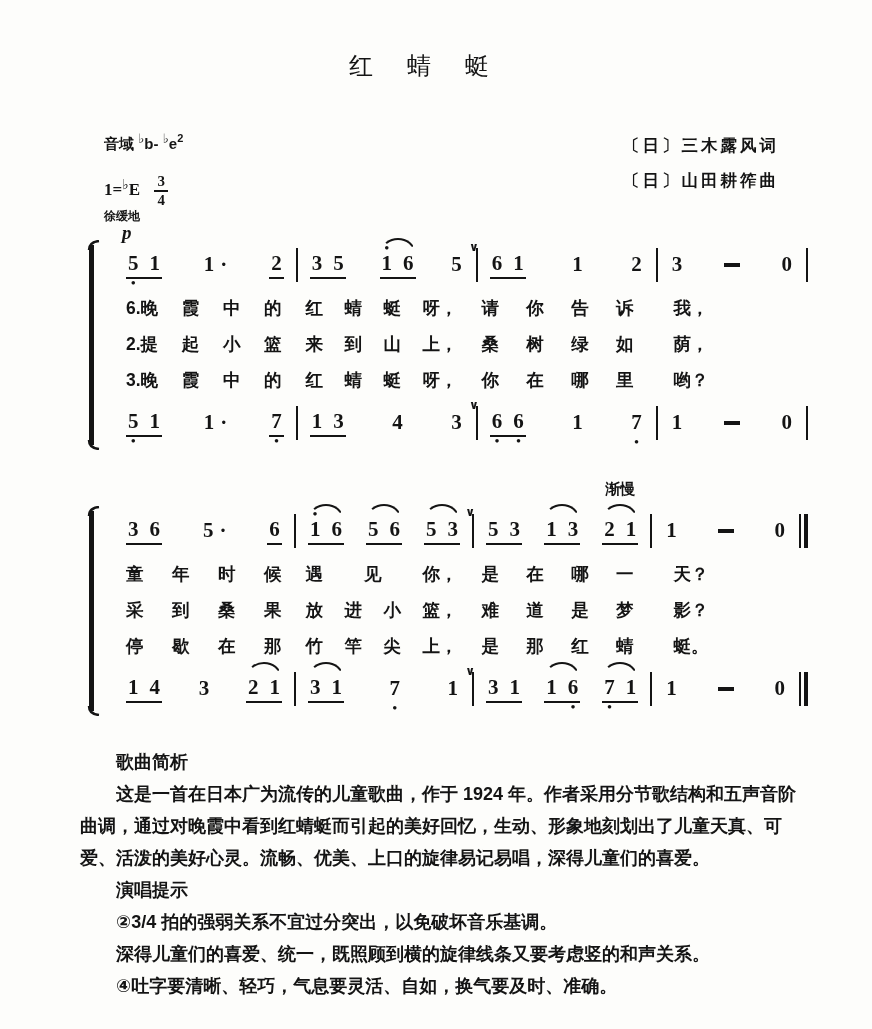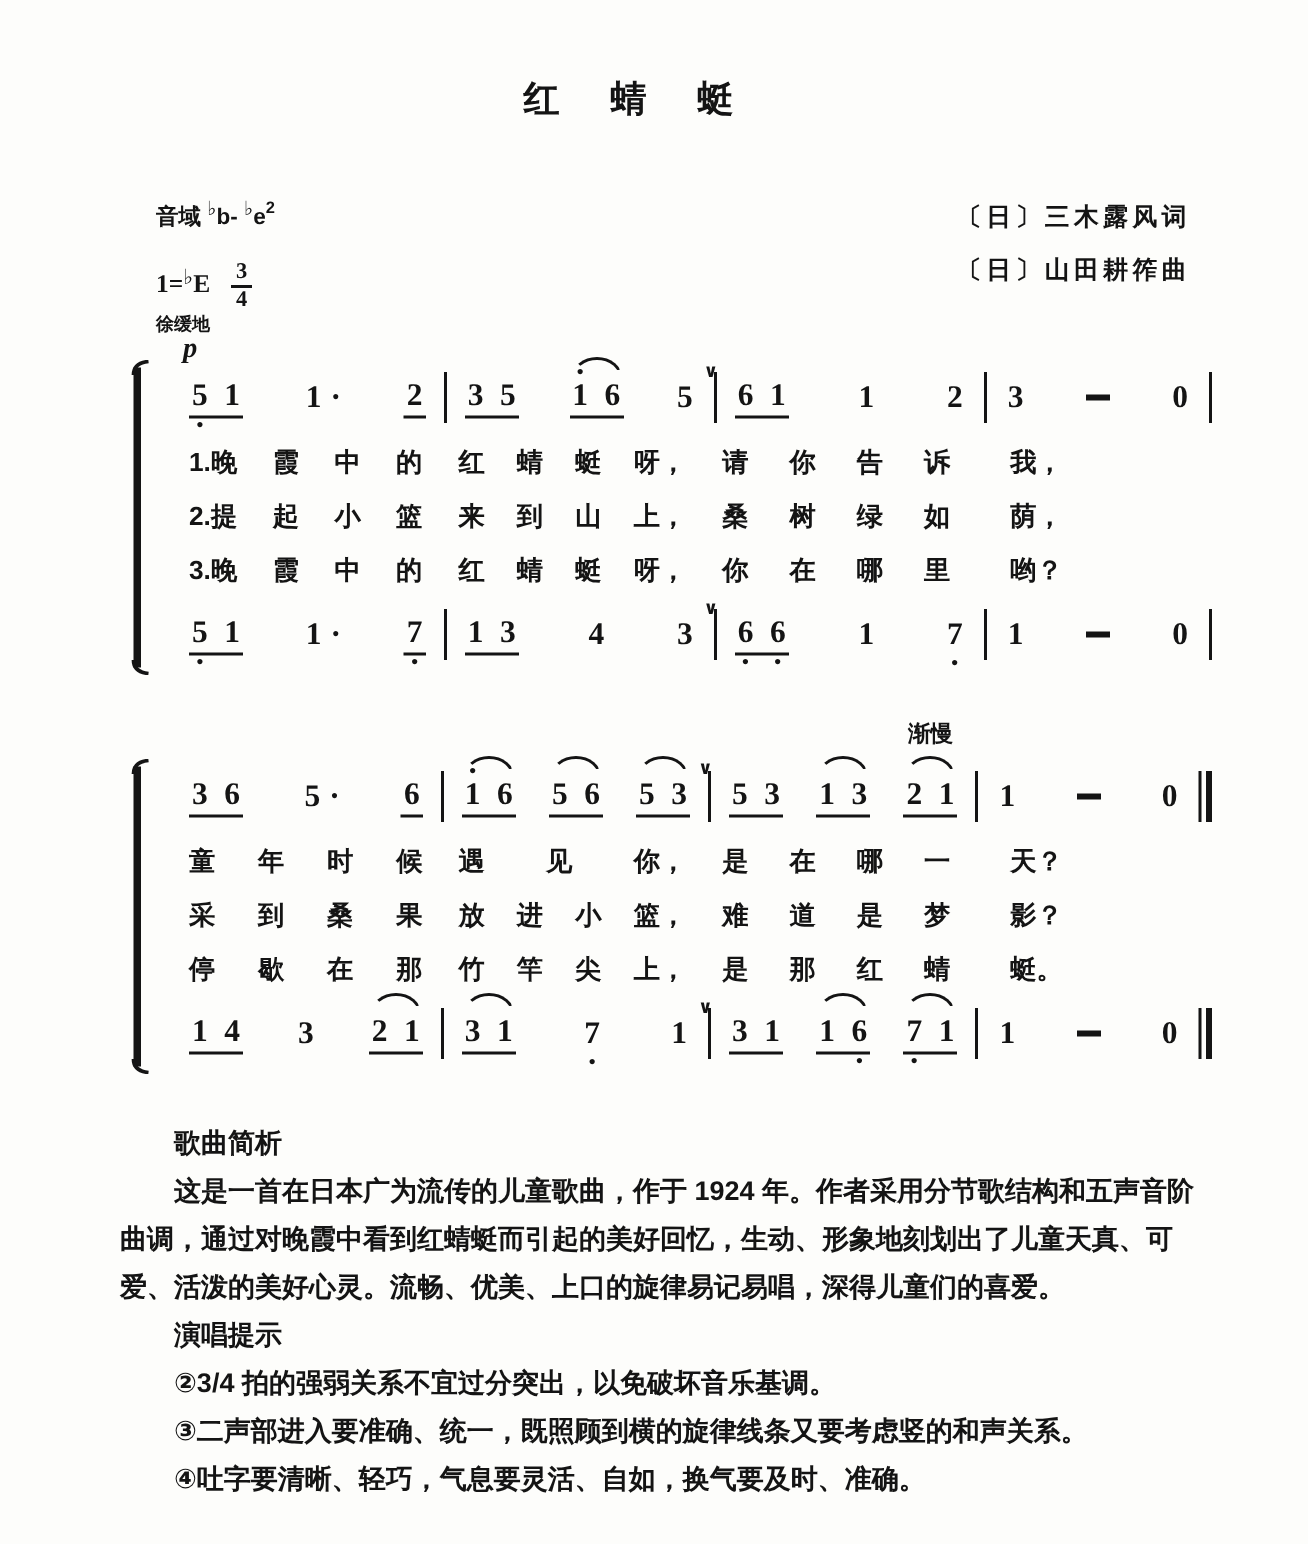--- a/index.html
+++ b/index.html
@@ -4,24 +4,24 @@
 <style>
   html,body{margin:0;padding:0;}
   body{
     width:872px;height:1029px;overflow:hidden;background:#fdfdfb;color:#141414;
     font-family:"Liberation Sans","DejaVu Sans",sans-serif;position:relative;
   }
   .page{position:absolute;inset:0;}
   
   .title{
     position:absolute;top:50px;left:0;width:100%;text-align:center;
-    font-size:24px;font-weight:bold;letter-spacing:34px;box-sizing:border-box;margin:0;
+    font-size:24px;font-weight:normal;letter-spacing:34px;box-sizing:border-box;margin:0;
   }
   
-  .credits{position:absolute;top:128px;right:78px;text-align:left;font-size:16.5px;font-weight:600;line-height:35px;letter-spacing:3px;}
+  .credits{position:absolute;top:128px;right:93px;text-align:left;font-size:16.5px;font-weight:600;line-height:35px;letter-spacing:3px;}
   
   .keyarea{position:absolute;top:135px;left:104px;font-weight:bold;}
   .rangeline{font-size:15px;}
   .rangeline .flat{font-size:13px;position:relative;top:-6px;font-family:"DejaVu Sans",sans-serif;}
   .rangeline .sup2{font-size:11px;position:relative;top:-7px;}
   .keyline{font-size:17px;margin-top:20px;font-family:"Liberation Serif","DejaVu Serif",serif;}
   .keyline .flat{font-size:14px;position:relative;top:-6px;font-family:"DejaVu Sans",sans-serif;}
   .frac{display:inline-flex;flex-direction:column;vertical-align:middle;text-align:center;font-size:15px;line-height:15px;margin-left:10px;}
   .frac .fn{border-bottom:2px solid #141414;padding:0 3px 1px;}
   .frac .fd{padding-top:1px;}
@@ -171,21 +171,21 @@
               <span class="grp">
                 <span class="notes">
                   <span class="nt">0</span>
                 </span>
               </span>
             </div>
             <span class="barline"></span>
           </div>
           <div class="lrow">
             <div class="measure m1">
-              <span class="syl">1.晚</span>
+              <span class="syl">6.晚</span>
               <span class="syl">霞</span>
               <span class="syl">中</span>
               <span class="syl">的</span>
             </div>
             <span></span>
             <div class="measure m2">
               <span class="syl">红</span>
               <span class="syl">蜻</span>
               <span class="syl">蜓</span>
               <span class="syl">呀，</span>
@@ -590,18 +590,18 @@
         </div>
       </div>
     </div>
 
   <div class="analysis">
     <div class="h">歌曲简析</div>
     <p>这是一首在日本广为流传的儿童歌曲，作于 1924 年。作者采用分节歌结构和五声音阶曲调，通过对晚霞中看到红蜻蜓而引起的美好回忆，生动、形象地刻划出了儿童天真、可爱、活泼的美好心灵。流畅、优美、上口的旋律易记易唱，深得儿童们的喜爱。</p>
     <div class="h">演唱提示</div>
     <div class="tips">
       <div>②3/4 拍的强弱关系不宜过分突出，以免破坏音乐基调。</div>
-      <div>③二声部进入要准确、统一，既照顾到横的旋律线条又要考虑竖的和声关系。</div>
+      <div>深得儿童们的喜爱、统一，既照顾到横的旋律线条又要考虑竖的和声关系。</div>
       <div>④吐字要清晰、轻巧，气息要灵活、自如，换气要及时、准确。</div>
     </div>
   </div>
 
 </div>
 
 </body></html>

